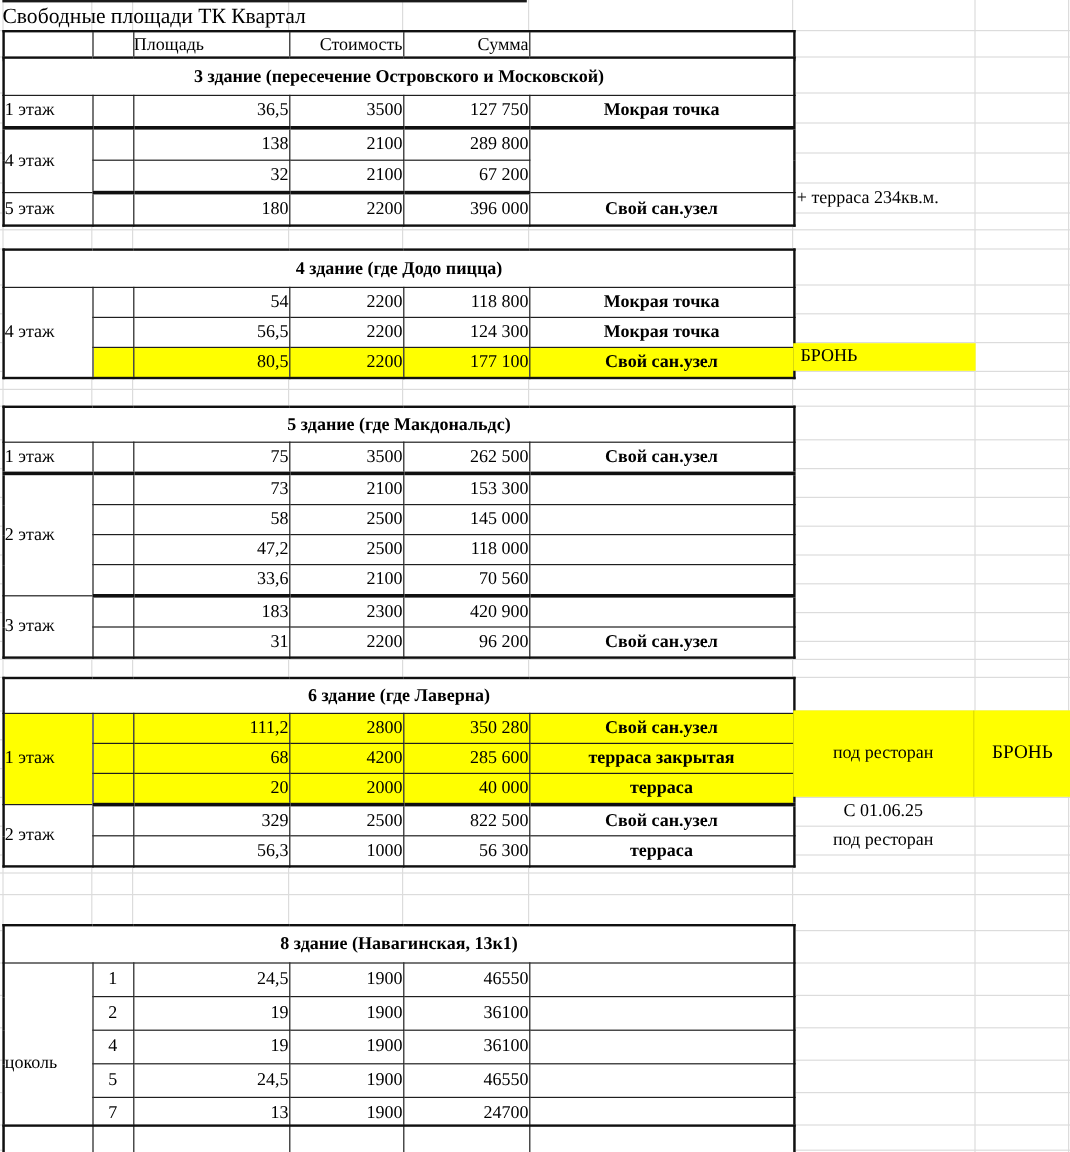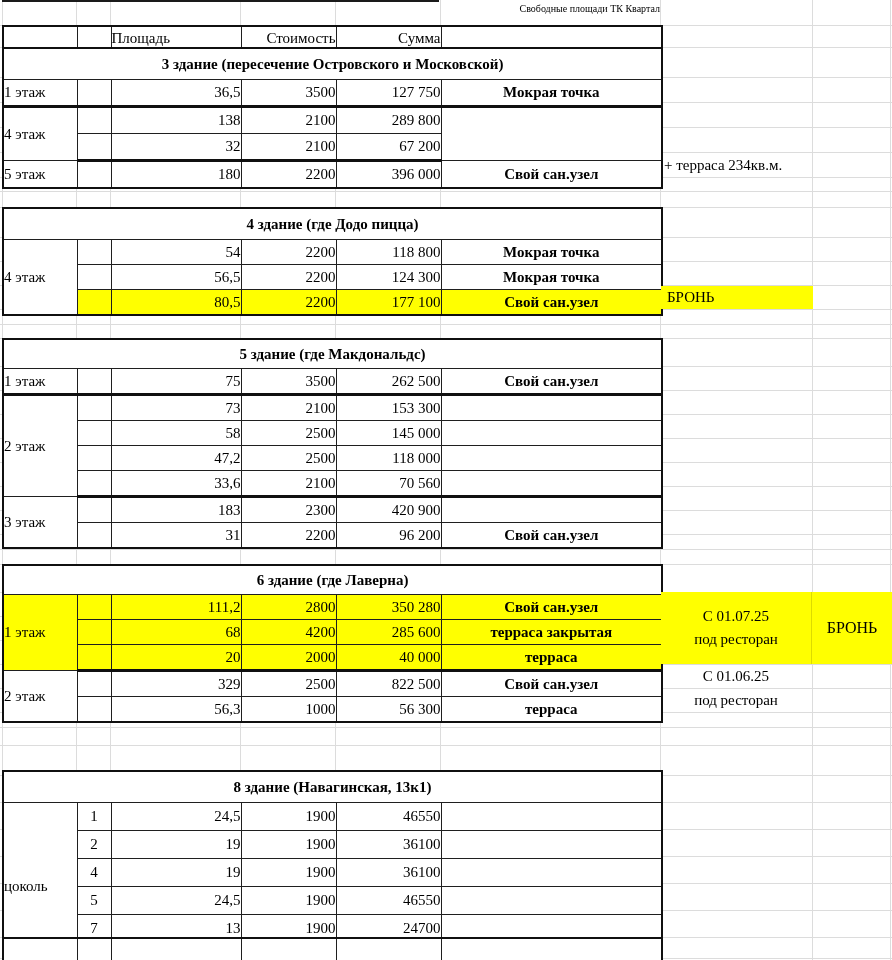--- a/index.html
+++ b/index.html
@@ -1,22 +1,22 @@
 <!DOCTYPE html>
 <html style="--hl: #ffff00;"><head>
 <meta charset="utf-8">
 <style>
   html,body{margin:0;padding:0;background:#fff;}
   #sheet{position:relative;width:892px;height:960px;background:#fff;color:#000;
          font-family:"Liberation Serif","DejaVu Serif",serif;overflow:hidden;}
   .gl-v{position:absolute;top:0;bottom:0;width:1px;background:#dcdcdc;z-index:0;}
   .gl-h{position:absolute;left:0;right:0;height:1px;background:#dcdcdc;z-index:0;}
   #topEdge{position:absolute;left:2px;top:0;width:437px;height:2px;background:#1a1a1a;z-index:2;}
-  #sheetTitle{position:absolute;top:3px;left:2px;width:658px;text-align:right;
-              font-size:10px;z-index:2;}
+  #sheetTitle{position:absolute;top:3px;left:2px;width:658px;text-align:left;
+              font-size:18px;z-index:2;}
   table.sec{position:absolute;left:2px;width:659px;border-collapse:collapse;table-layout:fixed;
             background:#fff;z-index:1;border:2.5px solid #101010;}
   table.sec td{border:1.5px solid #1f1f1f;font-size:15px;padding:0;vertical-align:middle;
                overflow:hidden;white-space:nowrap;}
   td.st{font-weight:bold;font-size:16px;text-align:center;margin-left:48px;}
   td.floor{text-align:left;padding-left:5px;}
   td.numcol{text-align:center;}
   td.v{text-align:right;padding-right:6px;}
   td.note{text-align:center;font-weight:bold;}
   td.hc{text-align:left;}
@@ -403,21 +403,20 @@
     </tr>
   </tbody>
     </table>
 
   <div class="ann" id="annTerrace">+ терраса 234кв.м.</div>
 
   <div class="ann" id="annBron4">БРОНЬ</div>
 
   <div class="ann" id="annBand6">
     <div class="band-dates">
-      <div>С 01.07.25</div>
       <div>под ресторан</div>
     </div>
     <div class="band-bron">БРОНЬ</div>
   </div>
 
   <div class="ann" id="annRest6">
     <div>С 01.06.25</div>
     <div>под ресторан</div>
   </div>
 </div>

